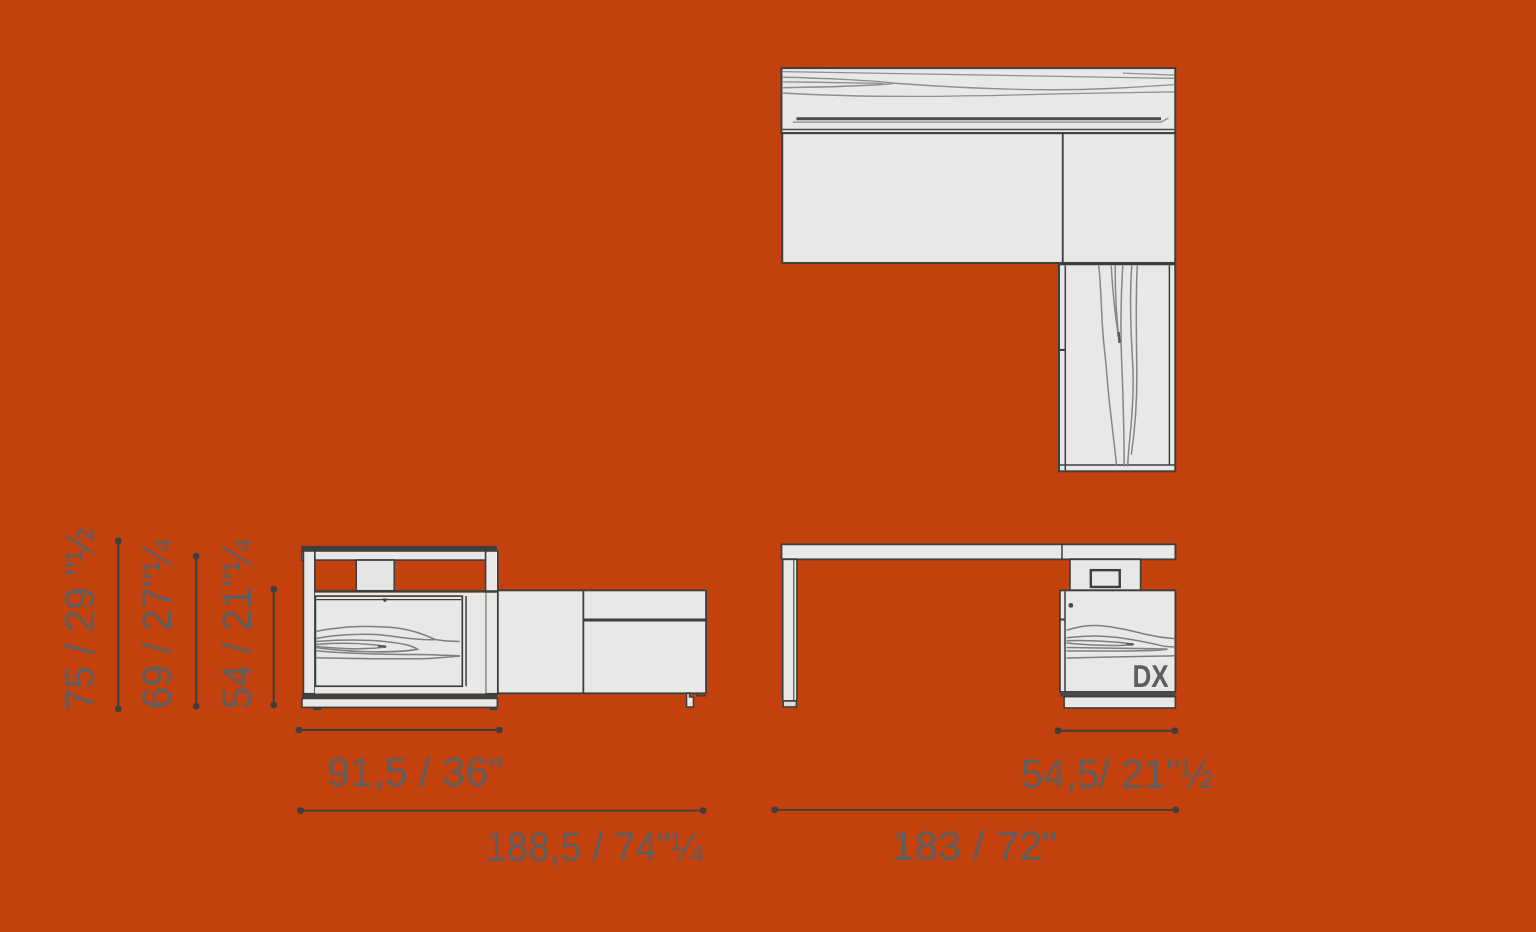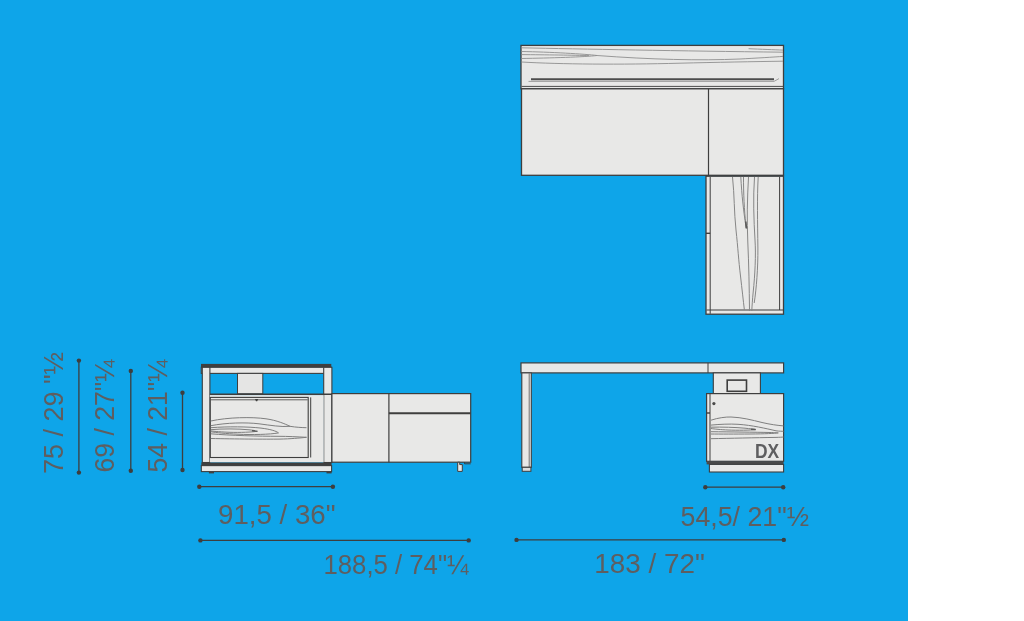--- a/index.html
+++ b/index.html
@@ -1,16 +1,16 @@
 <!DOCTYPE html>
 <html><head>
 <meta charset="utf-8">
 <style>
   html,body{margin:0;padding:0;background:#ffffff;}
-  .wrap{width:908px;height:621px;position:relative;background:#0ea5e9;overflow:hidden;}
+  .wrap{width:1024px;height:621px;position:relative;background:#c2410c;overflow:hidden;}
   svg{display:block;transform:translateZ(0);}
   text{font-family:"Liberation Sans", sans-serif;fill:#5e5e60;}
 </style>
 </head>
 <body>
 <div class="wrap">
 <svg width="1024" height="621" viewBox="0 0 1024 621">
 
 <g>
   <rect x="521" y="45.4" width="262.5" height="43.4" fill="#e8e8e7" stroke="#3e3e3e" stroke-width="1.3"></rect>

